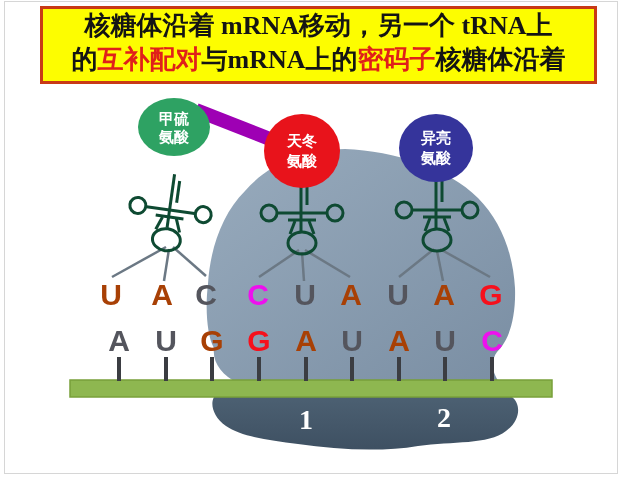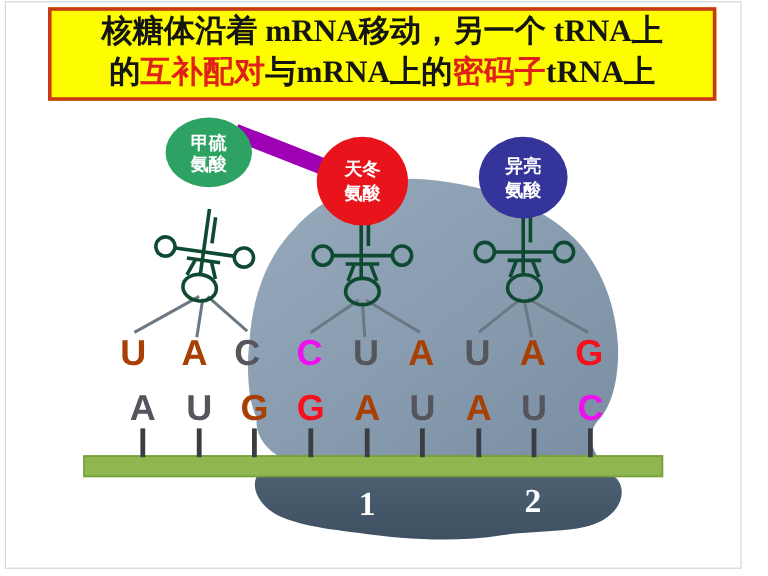--- a/index.html
+++ b/index.html
@@ -40,21 +40,21 @@
 <body>
 
 <div id="canvas">
   <div id="slide-frame"></div>
 
   <div id="banner">
     <div>
       <span>核糖体沿着 mRNA移动，另一个 tRNA上</span>
     </div>
     <div>
-      <span>的</span><span class="seg-hl">互补配对</span><span>与mRNA上的</span><span class="seg-hl">密码子</span><span>tRNA上</span>
+      <span>的</span><span class="seg-hl">互补配对</span><span>与mRNA上的</span><span class="seg-hl">密码子</span><span>核糖体沿着</span>
     </div>
   </div>
 
   <svg id="diagram" width="640" height="480" viewBox="0 0 640 480">
     <defs>
       <linearGradient id="lgLarge" x1="0" y1="0" x2="1" y2="1">
         <stop offset="0" stop-color="#98abbd"></stop>
         <stop offset="1" stop-color="#7a8ea3"></stop>
       </linearGradient>
       <linearGradient id="lgSmall" x1="0" y1="0" x2="0" y2="1">

